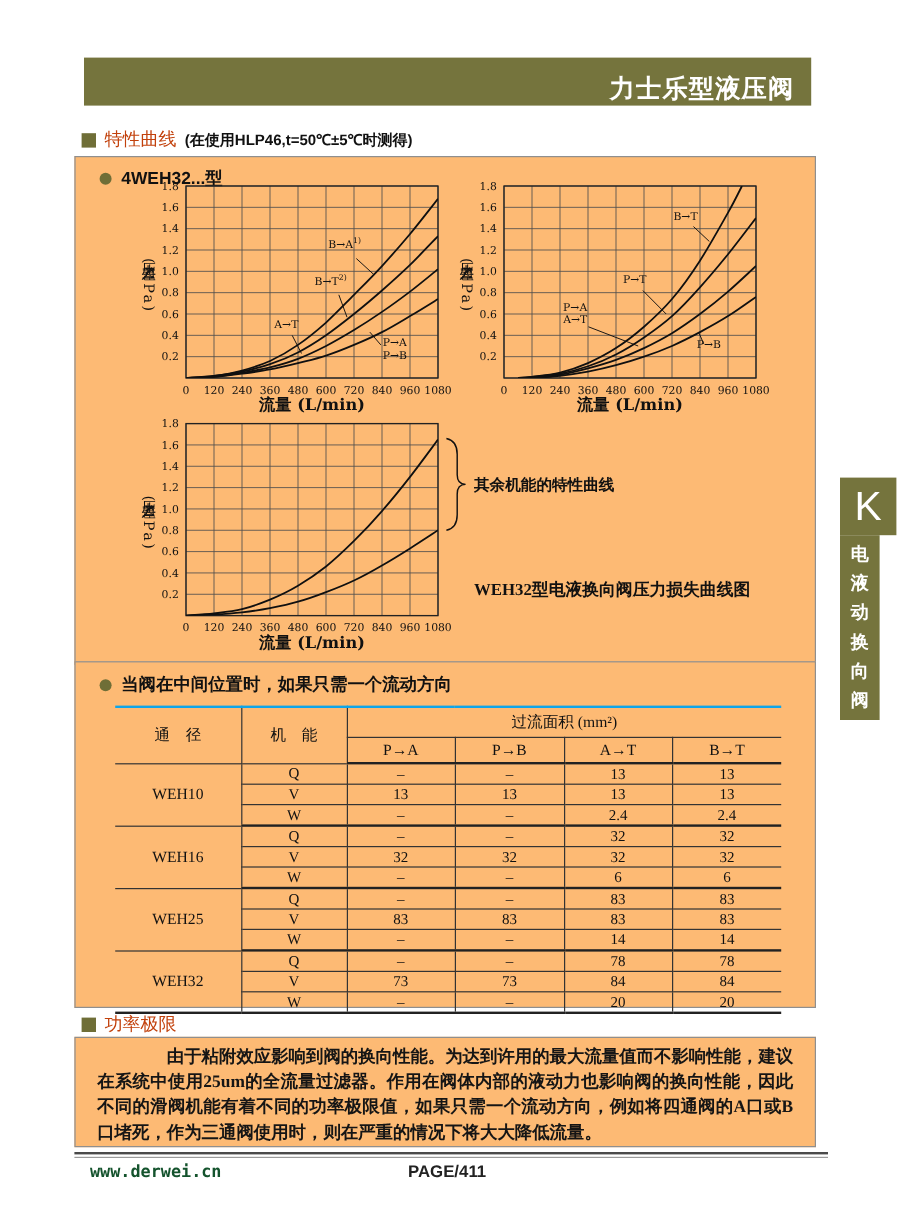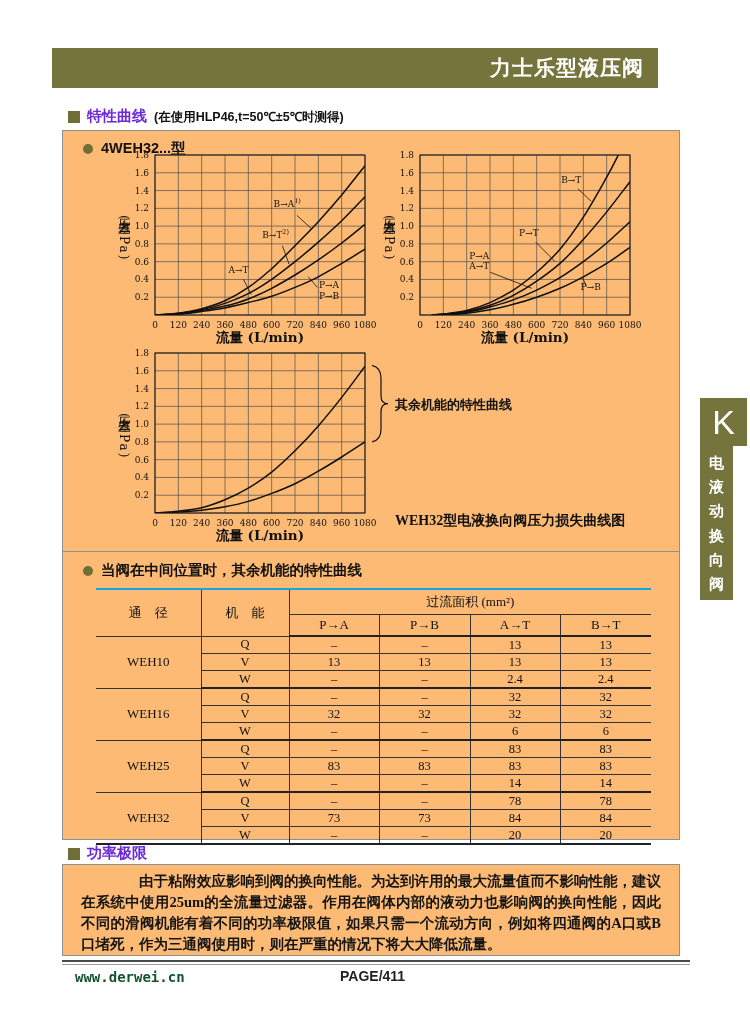--- a/index.html
+++ b/index.html
@@ -1,28 +1,28 @@
 <!DOCTYPE html>
 <html><head>
 <meta charset="utf-8">
 <style>
   html,body{margin:0;padding:0}
   body{width:750px;height:1018px;position:relative;background:#ffffff;overflow:hidden;
        font-family:"Liberation Sans",sans-serif;color:#1a1a1a}
   .abs{position:absolute}
 
   
-  .header-bar{left:52px;top:48px;width:606px;height:40px;background:#75743d;
-              display:flex;align-items:center;justify-content:flex-end}
+  .header-bar{left:70px;top:48px;width:606px;height:40px;background:#75743d;
+              display:flex;align-items:flex-end;justify-content:flex-end}
   .header-bar .title{color:#fff;font-size:21px;font-weight:bold;padding-right:14px;letter-spacing:1px}
 
   
   .sec-head{display:flex;align-items:center;gap:7px}
   .sq{width:12px;height:12px;background:#6f6e37;flex:0 0 auto}
-  .sec-title{font-size:15px;font-weight:bold;color:#6d28d9}
+  .sec-title{font-size:15px;font-weight:normal;color:#c2410c}
   .sec-note{font-size:12.5px;font-weight:bold;color:#111}
 
   .box{border:1px solid #8f8f8f;background:#fdba74}
   .charts-box{left:62px;top:130px;width:616px;height:422px}
   .table-box{left:62px;top:551px;width:616px;height:287px}
   .power-box{left:62px;top:864px;width:616px;height:90px}
 
   .sub-head{display:flex;align-items:center;gap:8px}
   .dot{width:10px;height:10px;border-radius:50%;background:#6f6e37;flex:0 0 auto}
   .sub-title{font-size:14.5px;font-weight:bold;color:#111}
@@ -295,27 +295,27 @@
           <path d="M52.0,170.0C55.9,169.9,67.6,169.6,75.3,169.1C83.1,168.7,90.9,168.2,98.7,167.3C106.4,166.4,114.2,165.3,122.0,163.8C129.8,162.3,137.6,160.7,145.3,158.4C153.1,156.2,160.9,153.4,168.7,150.4C176.4,147.5,184.2,144.4,192.0,140.7C199.8,137.0,207.6,132.7,215.3,128.2C223.1,123.8,230.9,118.9,238.7,114.0C246.4,109.1,258.1,101.4,262.0,98.9"></path>
         </g>
         <g font-size="9" fill="#111" text-anchor="middle"></g>
         <text x="157" y="197" text-anchor="middle" font-size="13.5" font-weight="600" fill="#111">流量 (L/min)</text>
         <path d="M269,22.444444444444454 Q278,24.444444444444454 278,35.44444444444446 L278,52.66666666666667 Q278,60.66666666666667 285,60.66666666666667 Q278,60.66666666666667 278,68.66666666666667 L278,85.88888888888889 Q278,96.88888888888889 269,98.88888888888889" fill="none" stroke="#111" stroke-width="1.2"></path>
         <text x="292" y="65.66666666666667" font-size="13" font-weight="600" fill="#111">其余机能的特性曲线</text>
       </svg>
     <div class="ytitle">压力差(MPa)</div>
   </div>
 
-  <div class="abs caption" style="left:332px;top:381px;">WEH32型电液换向阀压力损失曲线图</div>
+  <div class="abs caption" style="left:332px;top:352px;">WEH32型电液换向阀压力损失曲线图</div>
 </div>
 
 <div class="abs box table-box">
   <div class="abs sub-head" style="left:20px;top:9px;">
     <div class="dot"></div>
-    <div class="sub-title">当阀在中间位置时，其余机能的特性曲线</div>
+    <div class="sub-title">当阀在中间位置时，如果只需一个流动方向</div>
   </div>
   <table class="flow abs" style="left:33px;top:36px;">
     <colgroup>
       <col style="width:105px">
         <col style="width:88px">
       <col style="width:90px">
         <col style="width:91px">
         <col style="width:90px">
         <col style="width:91px">
     </colgroup>

